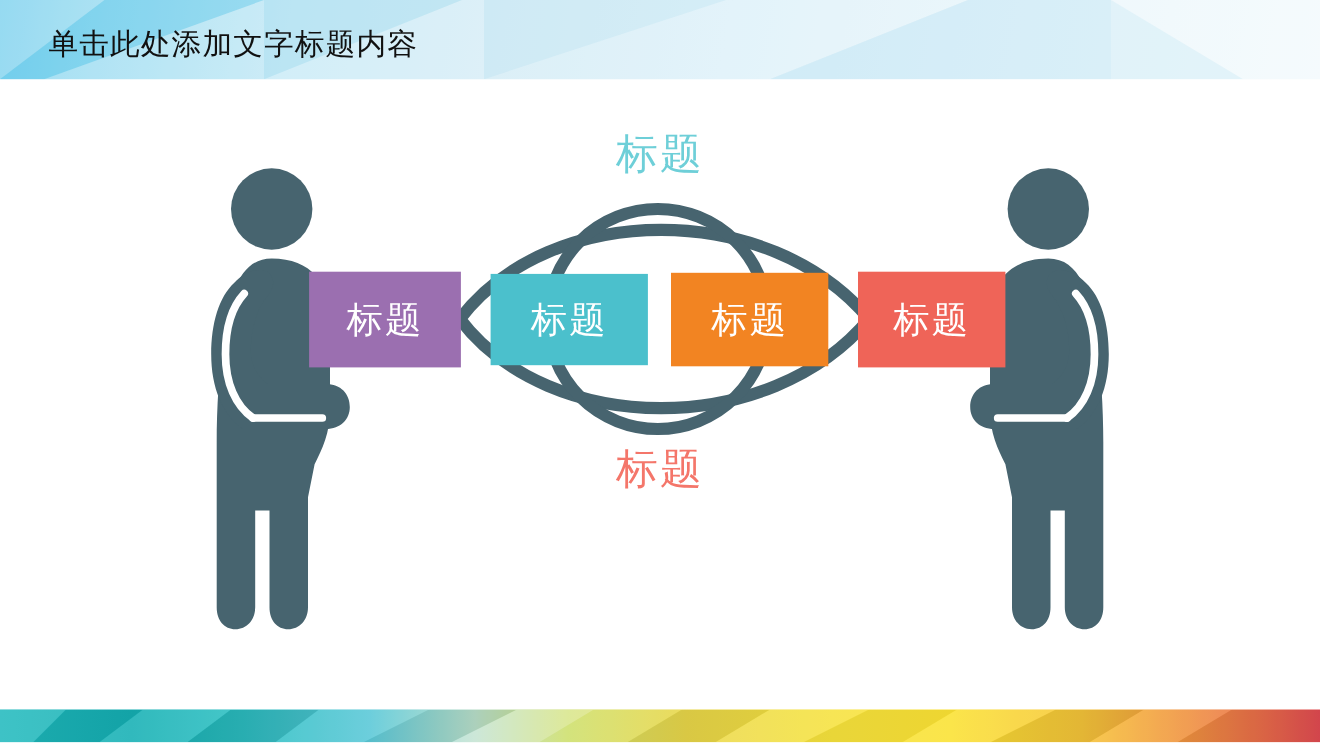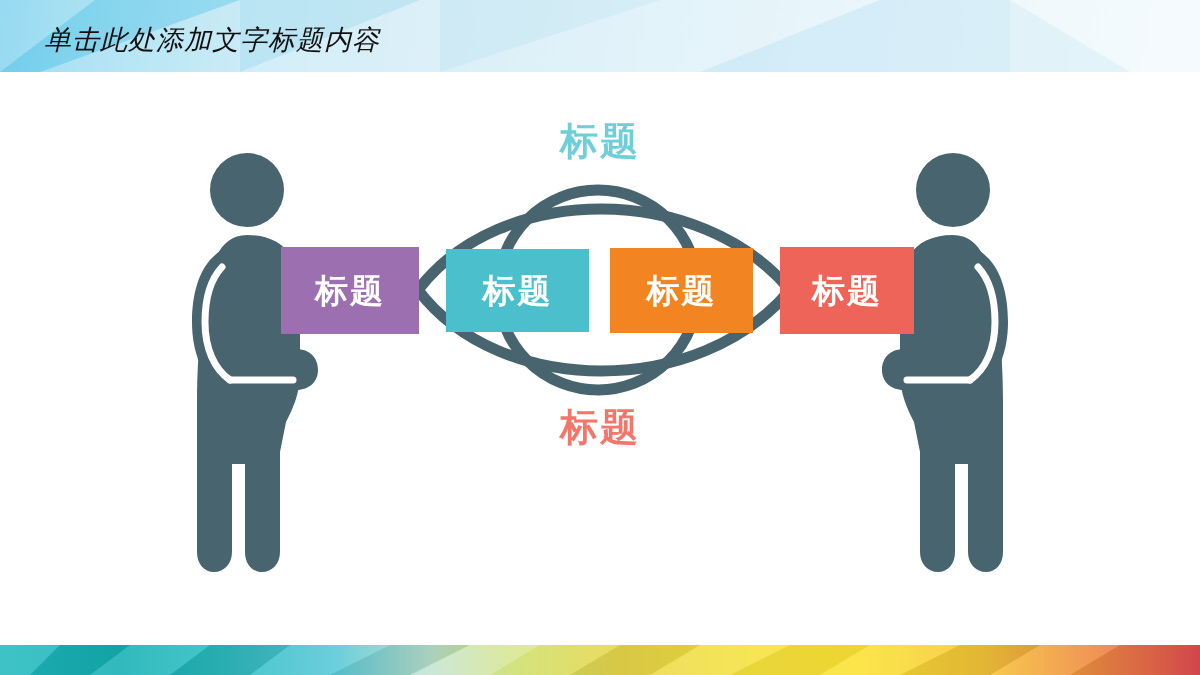--- a/index.html
+++ b/index.html
@@ -28,21 +28,20 @@
     overflow: hidden;
     background: linear-gradient(100deg,
         #7fd2ee 0%,
         #9bdcf1 8%,
         #bfe7f5 22%,
         #cfeaf5 38%,
         #d9eff8 55%,
         #e3f3fa 72%,
         #eaf6fb 88%,
         #f0f8fc 100%);
-    font-style: italic;
   }
   .header-band .facets {
     position: absolute;
     inset: 0;
     width: 100%;
     height: 100%;
   }
   .header-title {
     position: absolute;
     left: 44px;
@@ -84,21 +83,20 @@
     height: 100%;
   }
 
   
   .stage {
     position: absolute;
     left: 0;
     top: 72px;
     width: 1200px;
     height: 573px;
-    font-weight: bold;
   }
   .diagram-svg {
     position: absolute;
     left: 0;
     top: 0;
     width: 1200px;
     height: 573px;
   }
 
   

